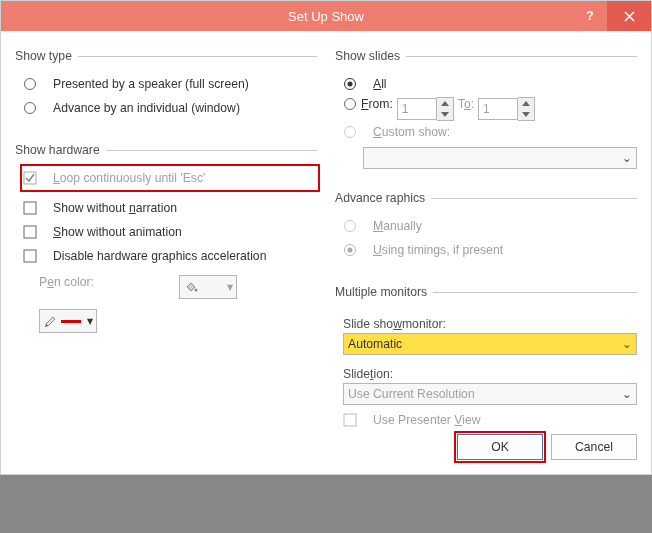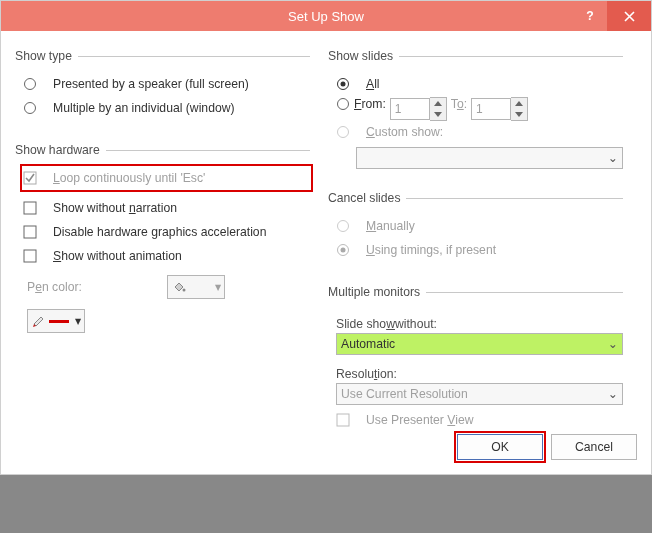--- a/index.html
+++ b/index.html
@@ -16,43 +16,43 @@
   --btn-bg:#f0f0f0;
 }
 *{box-sizing:border-box}
 html,body{margin:0;padding:0;background:#888;font-family:"Segoe UI",Tahoma,Arial,sans-serif;font-size:12.2px;color:var(--text)}
 .window{width:652px;height:475px;margin:0 auto;background:var(--bg);border:1px solid #d0d0d0;overflow:hidden;position:relative}
 .titlebar{height:30px;background:var(--accent);color:#fff;display:flex;align-items:center;justify-content:center;position:relative}
 .titlebar .title{font-size:13px;font-weight:normal}
 .titlebar-buttons{position:absolute;right:0;top:0;display:flex;height:100%}
 .tb-btn{width:34px;display:flex;align-items:center;justify-content:center;color:#fff;font-weight:600}
 .tb-close{background:var(--accent-dark);width:44px;font-size:16px}
-.body{position:relative;padding:18px 28px 54px 14px;height:calc(100% - 30px)}
+.body{position:relative;padding:18px 14px 54px 14px;height:calc(100% - 30px)}
 .columns{display:flex;gap:18px;height:100%}
 .col{flex:1;min-width:0}
 fieldset.group{border:none;border-top:1px solid var(--border);margin:0 0 14px 0;padding:8px 0 8px 8px;position:relative}
 fieldset.group>legend{padding:0 6px 0 0;color:var(--group-text);font-size:12.2px;margin-left:-8px}
 .row{display:flex;align-items:flex-end;height:22px;margin:2px 0}
 .radio,.check{display:flex;align-items:center;gap:16px}
 .radio .icon,.check .icon{flex:0 0 14px;width:14px;height:14px;display:flex;align-items:center;justify-content:center}
 .radio .icon svg,.check .icon svg{display:block}
 .check label,.radio label{white-space:nowrap}
 .u{text-decoration:underline}
 .disabled{color:var(--disabled)}
 .hi{outline:2px solid var(--hilite);outline-offset:1px}
-.picker{display:flex;align-items:center;margin:4px 4px}
+.picker{display:flex;align-items:flex-start;margin:4px 16px}
 .picker-label{flex:0 0 140px}
 .picker-btn{width:58px;height:24px;border:1px solid var(--field-border);background:#f6f6f6;display:flex;align-items:center;justify-content:center;gap:2px}
 .picker-btn .caret{margin-left:4px}
 .numfield{display:flex;align-items:center}
 .numfield input{width:40px;height:22px;border:1px solid var(--field-border);background:#fff;padding:0 4px;font-family:inherit;font-size:12px}
 .numfield.disabled input{color:var(--disabled)}
 .spinner{display:flex;flex-direction:column;border:1px solid var(--field-border);border-left:none}
 .spin{width:16px;height:11px;display:flex;align-items:center;justify-content:center;background:#f0f0f0}
-.select{height:22px;border:1px solid var(--field-border);background:#bef264;display:flex;align-items:center;padding:0 4px;justify-content:space-between}
+.select{height:22px;border:1px solid var(--field-border);background:#fde047;display:flex;align-items:center;padding:0 4px;justify-content:space-between}
 .select.disabled{color:var(--disabled);background:#f7f7f7}
 .select .caret{color:#555}
 .btns{position:absolute;right:14px;bottom:14px;display:flex;gap:8px}
 .btn{min-width:86px;height:26px;border:1px solid var(--field-border);background:#fdfdfd;display:flex;align-items:center;justify-content:center;font-family:inherit;font-size:12.2px;color:var(--text)}
 .btn.ok{border:1px solid var(--ok-border);outline:2px solid var(--hilite);outline-offset:1px}
 .label-sm{color:var(--group-text)}
 .small-gap{margin-top:4px}
 .toline{display:flex;align-items:flex-start;gap:4px}
 </style>
 </head>
@@ -87,21 +87,21 @@
             </span>
             <label>Presented by a speaker (full screen)</label>
           </div>
 
           <div class="row radio">
             <span class="icon">
               <svg width="14" height="14">
                   <circle cx="7" cy="7" r="5.5" fill="none" stroke="#666"></circle>
                 </svg>
             </span>
-            <label>Multiple by an individual (window)</label>
+            <label>Advance by an individual (window)</label>
           </div>
 
         </fieldset>
 
         <fieldset class="group">
           <legend>Show hardware</legend>
 
           <div class="row check hi disabled" style="padding-right:10px">
             <span class="icon">
               <svg width="14" height="14">
@@ -120,30 +120,30 @@
             </span>
             <label><span>Show without </span><span class="u">n</span><span>arration</span></label>
           </div>
 
           <div class="row check">
             <span class="icon">
               <svg width="14" height="14">
                   <rect x="1" y="1" width="12" height="12" fill="none" stroke="#666"></rect>
                 </svg>
             </span>
+            <label><span class="u">S</span><span>how without animation</span></label>
+          </div>
+
+          <div class="row check">
+            <span class="icon">
+              <svg width="14" height="14">
+                  <rect x="1" y="1" width="12" height="12" fill="none" stroke="#666"></rect>
+                </svg>
+            </span>
             <label><span>Disable hardware </span><span class="u">g</span><span>raphics acceleration</span></label>
-          </div>
-
-          <div class="row check">
-            <span class="icon">
-              <svg width="14" height="14">
-                  <rect x="1" y="1" width="12" height="12" fill="none" stroke="#666"></rect>
-                </svg>
-            </span>
-            <label><span class="u">S</span><span>how without animation</span></label>
           </div>
 
           <div class="picker disabled" style="margin-top:8px">
             <span class="picker-label"><span>P</span><span class="u">e</span><span>n color:</span></span>
             <div class="picker-btn">
               <svg width="16" height="16" viewBox="0 0 16 16">
                   <path d="M4 8 L8 4 L12 8 L8 12 Z" fill="#d0d0d0" stroke="#888"></path>
                   <circle cx="13" cy="11" r="1.5" fill="#888"></circle>
                 </svg>
               <div style="width:20px;height:3px;margin-top:1px"></div>
@@ -228,21 +228,21 @@
             </span>
             <label><span class="u">C</span><span>ustom show:</span></label>
           </div>
           <div class="select disabled small-gap" style="margin-left:20px">
             <span></span>
             <span class="caret">⌄</span>
           </div>
         </fieldset>
 
         <fieldset class="group">
-          <legend>Cancel slides</legend>
+          <legend>Advance raphics</legend>
 
           <div class="row radio disabled">
             <span class="icon">
               <svg width="14" height="14">
                   <circle cx="7" cy="7" r="5.5" fill="none" stroke="#ccc"></circle>
                 </svg>
             </span>
             <label><span class="u">M</span><span>anually</span></label>
           </div>
 
@@ -256,29 +256,29 @@
             <label><span class="u">U</span><span>sing timings, if present</span></label>
           </div>
         </fieldset>
 
         <fieldset class="group">
           <legend>Multiple monitors</legend>
 
           <div class="row label-sm">
               <span>Slide sho</span>
               <span class="u">w</span>
-              <span> without:</span>
+              <span> monitor:</span>
             </div>
           <div class="select">
             <span>Automatic</span>
             <span class="caret">⌄</span>
           </div>
 
           <div class="row label-sm disabled small-gap">
-              <span>Resolu</span>
+              <span>Slide</span>
               <span class="u">t</span>
               <span>ion:</span>
             </div>
           <div class="select disabled">
             <span>Use Current Resolution</span>
             <span class="caret">⌄</span>
           </div>
 
           <div class="row check disabled small-gap">
             <span class="icon">

